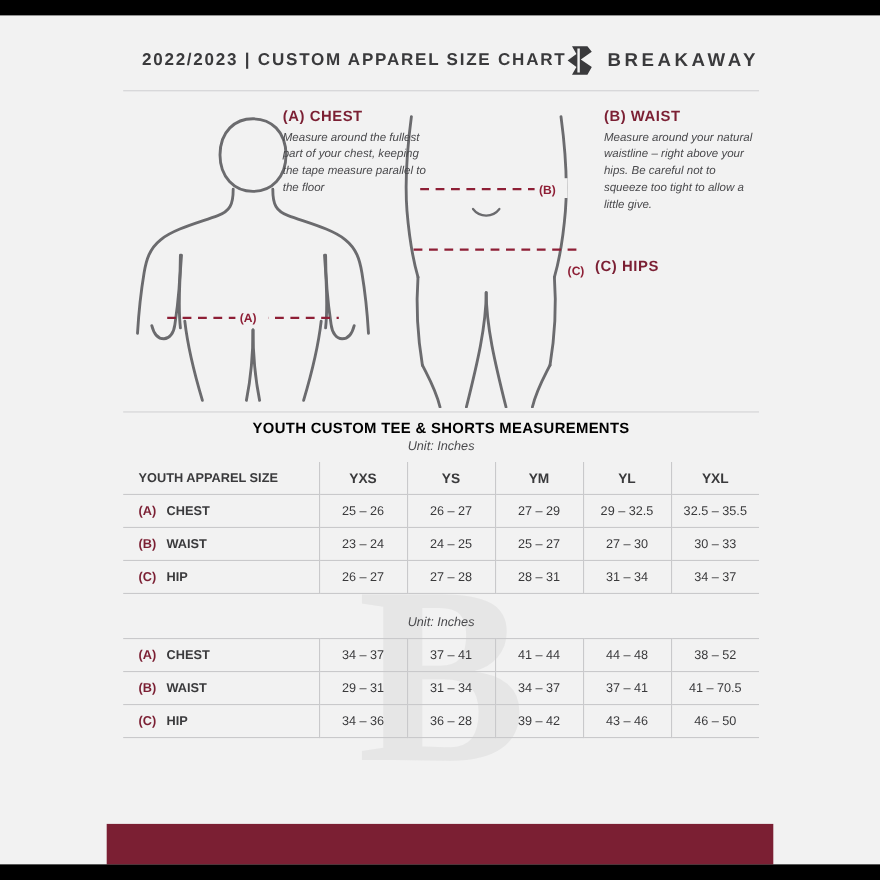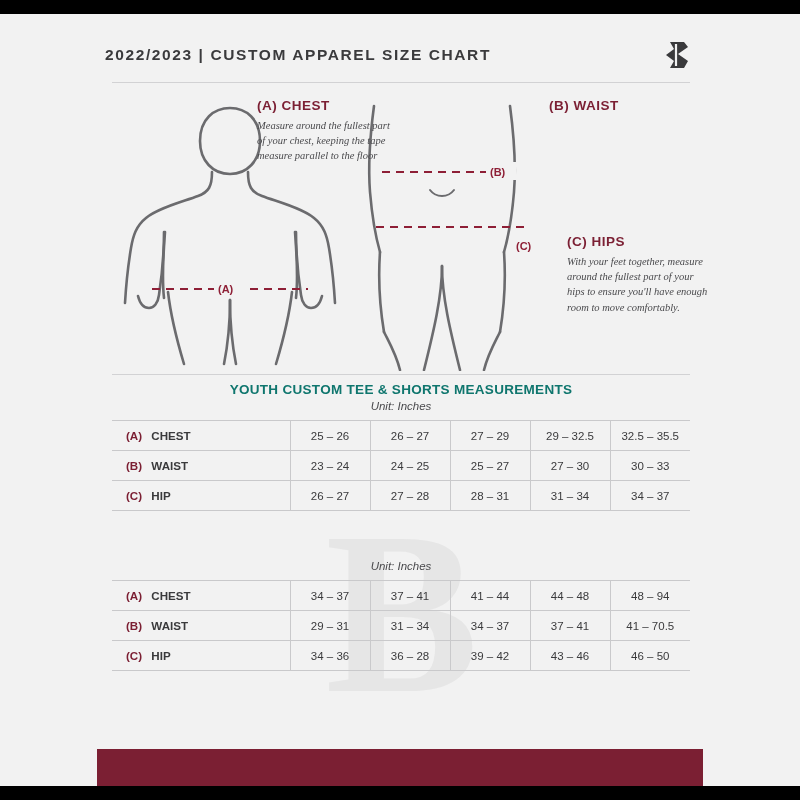--- a/index.html
+++ b/index.html
@@ -45,21 +45,21 @@
   
   .header {
     position: absolute;
     left: 0;
     top: 0;
     width: 800px;
     height: 72px;
   }
   .header-title {
     position: absolute;
-    left: 105px;
+    left: 129px;
     top: 32px;
     font-size: 15.5px;
     font-weight: 700;
     letter-spacing: 1.6px;
     color: #3a3a3c;
   }
   .brand {
     position: absolute;
     right: 110px;
     top: 26px;
@@ -104,45 +104,44 @@
     font-weight: 700;
     color: #7b1f33;
     letter-spacing: 0.5px;
     margin-bottom: 5px;
   }
   .callout-body {
     font-size: 10.5px;
     font-style: italic;
     line-height: 1.45;
     color: #4a4a4d;
-    font-family: Liberation Serif, serif;
   }
   .c-chest { left: 145px; top: 12px; width: 140px; }
   .c-waist { left: 437px; top: 12px; width: 142px; }
-  .c-hips  { left: 455px; top: 148px; width: 142px; }
+  .c-hips  { left: 429px; top: 148px; width: 142px; }
 
   .measure-rule {
     position: absolute;
     left: 112px;
     top: 360px;
     width: 578px;
     height: 1px;
     background: #d2d2d4;
   }
 
   
   .table-block { position: absolute; left: 112px; width: 578px; }
   .tb-youth { top: 368px; }
   .tb-adult { top: 543px; }
 
   .tbl-title {
     text-align: center;
     font-size: 13.5px;
     font-weight: 700;
-    color: #0f766e;
+    color: #000000;
     letter-spacing: 0.3px;
   }
   .tbl-unit {
     text-align: center;
     font-size: 11.5px;
     font-style: italic;
     color: #4a4a4d;
     margin-top: 3px;
     margin-bottom: 8px;
   }
@@ -211,20 +210,21 @@
 
     <div class="header">
       <div class="header-title">2022/2023  |  CUSTOM APPAREL SIZE CHART</div>
       <div class="brand">
         <span class="brand-mark">
           <svg width="26" height="30" viewBox="0 0 26 30" aria-hidden="true">
             <path d="M6 2 L20 2 L24 7 L14 14 L24 21 L20 28 L6 28 L10 21 L2 15 L10 9 Z" fill="#3a3a3c"></path>
             <path d="M12 4 L12 26" stroke="#f2f2f2" stroke-width="2.2"></path>
           </svg>
         </span>
+        <span class="brand-name">BREAKAWAY</span>
       </div>
       <div class="header-rule"></div>
     </div>
 
     <div class="illus">
 
       <svg width="578" height="285" viewBox="0 0 578 285" style="position:absolute;left:0;top:0;">
         <g stroke="#6b6b6e" stroke-width="2.6" fill="none" stroke-linecap="round" stroke-linejoin="round">
 
           <path d="M88 55 c0 -22 14 -33 30 -33 c16 0 30 11 30 33 c0 20 -13 33 -30 33 c-17 0 -30 -13 -30 -33 z"></path>
@@ -271,44 +271,52 @@
         </g>
       </svg>
 
       <div class="callout c-chest">
         <div class="callout-title">(A) CHEST</div>
         <div class="callout-body">Measure around the fullest part of your chest, keeping the tape measure parallel to the floor</div>
       </div>
 
       <div class="callout c-waist">
         <div class="callout-title">(B) WAIST</div>
+        <div class="callout-body">Measure around your natural waistline – right above your hips. Be careful not to squeeze too tight to allow a little give.</div>
       </div>
 
       <div class="callout c-hips">
         <div class="callout-title">(C) HIPS</div>
-        <div class="callout-body">With your feet together, measure around the fullest part of your hips to ensure you'll have enough room to move comfortably.</div>
       </div>
     </div>
 
     <div class="measure-rule"></div>
 
     <div class="table-block tb-youth">
       <div class="tbl-title">YOUTH CUSTOM TEE &amp; SHORTS MEASUREMENTS</div>
       <div class="tbl-unit">Unit: Inches</div>
       <table>
         <colgroup>
           <col style="width:178px">
             <col style="width:80px">
             <col style="width:80px">
             <col style="width:80px">
             <col style="width:80px">
             <col style="width:80px">
         </colgroup>
         <tbody>
           <tr>
+            <th class="sz-label">YOUTH APPAREL SIZE</th>
+            <th class="sz-col">YXS</th>
+            <th class="sz-col">YS</th>
+            <th class="sz-col">YM</th>
+            <th class="sz-col">YL</th>
+            <th class="sz-col">YXL</th>
+          </tr>
+          <tr>
             <td class="sz-label">
               <span class="letter" style="margin-right: 6px;">(A)</span>
               <span class="rowlabel-text">CHEST</span>
             </td>
             <td class="val">25 – 26</td>
             <td class="val">26 – 27</td>
             <td class="val">27 – 29</td>
             <td class="val">29 – 32.5</td>
             <td class="val">32.5 – 35.5</td>
           </tr>
@@ -352,21 +360,21 @@
         <tbody>
           <tr>
             <td class="sz-label">
               <span class="letter" style="margin-right: 6px;">(A)</span>
               <span class="rowlabel-text">CHEST</span>
             </td>
             <td class="val">34 – 37</td>
             <td class="val">37 – 41</td>
             <td class="val">41 – 44</td>
             <td class="val">44 – 48</td>
-            <td class="val">48 – 94</td>
+            <td class="val">38 – 52</td>
           </tr>
           <tr>
             <td class="sz-label">
               <span class="letter" style="margin-right: 6px;">(B)</span>
               <span class="rowlabel-text">WAIST</span>
             </td>
             <td class="val">29 – 31</td>
             <td class="val">31 – 34</td>
             <td class="val">34 – 37</td>
             <td class="val">37 – 41</td>

